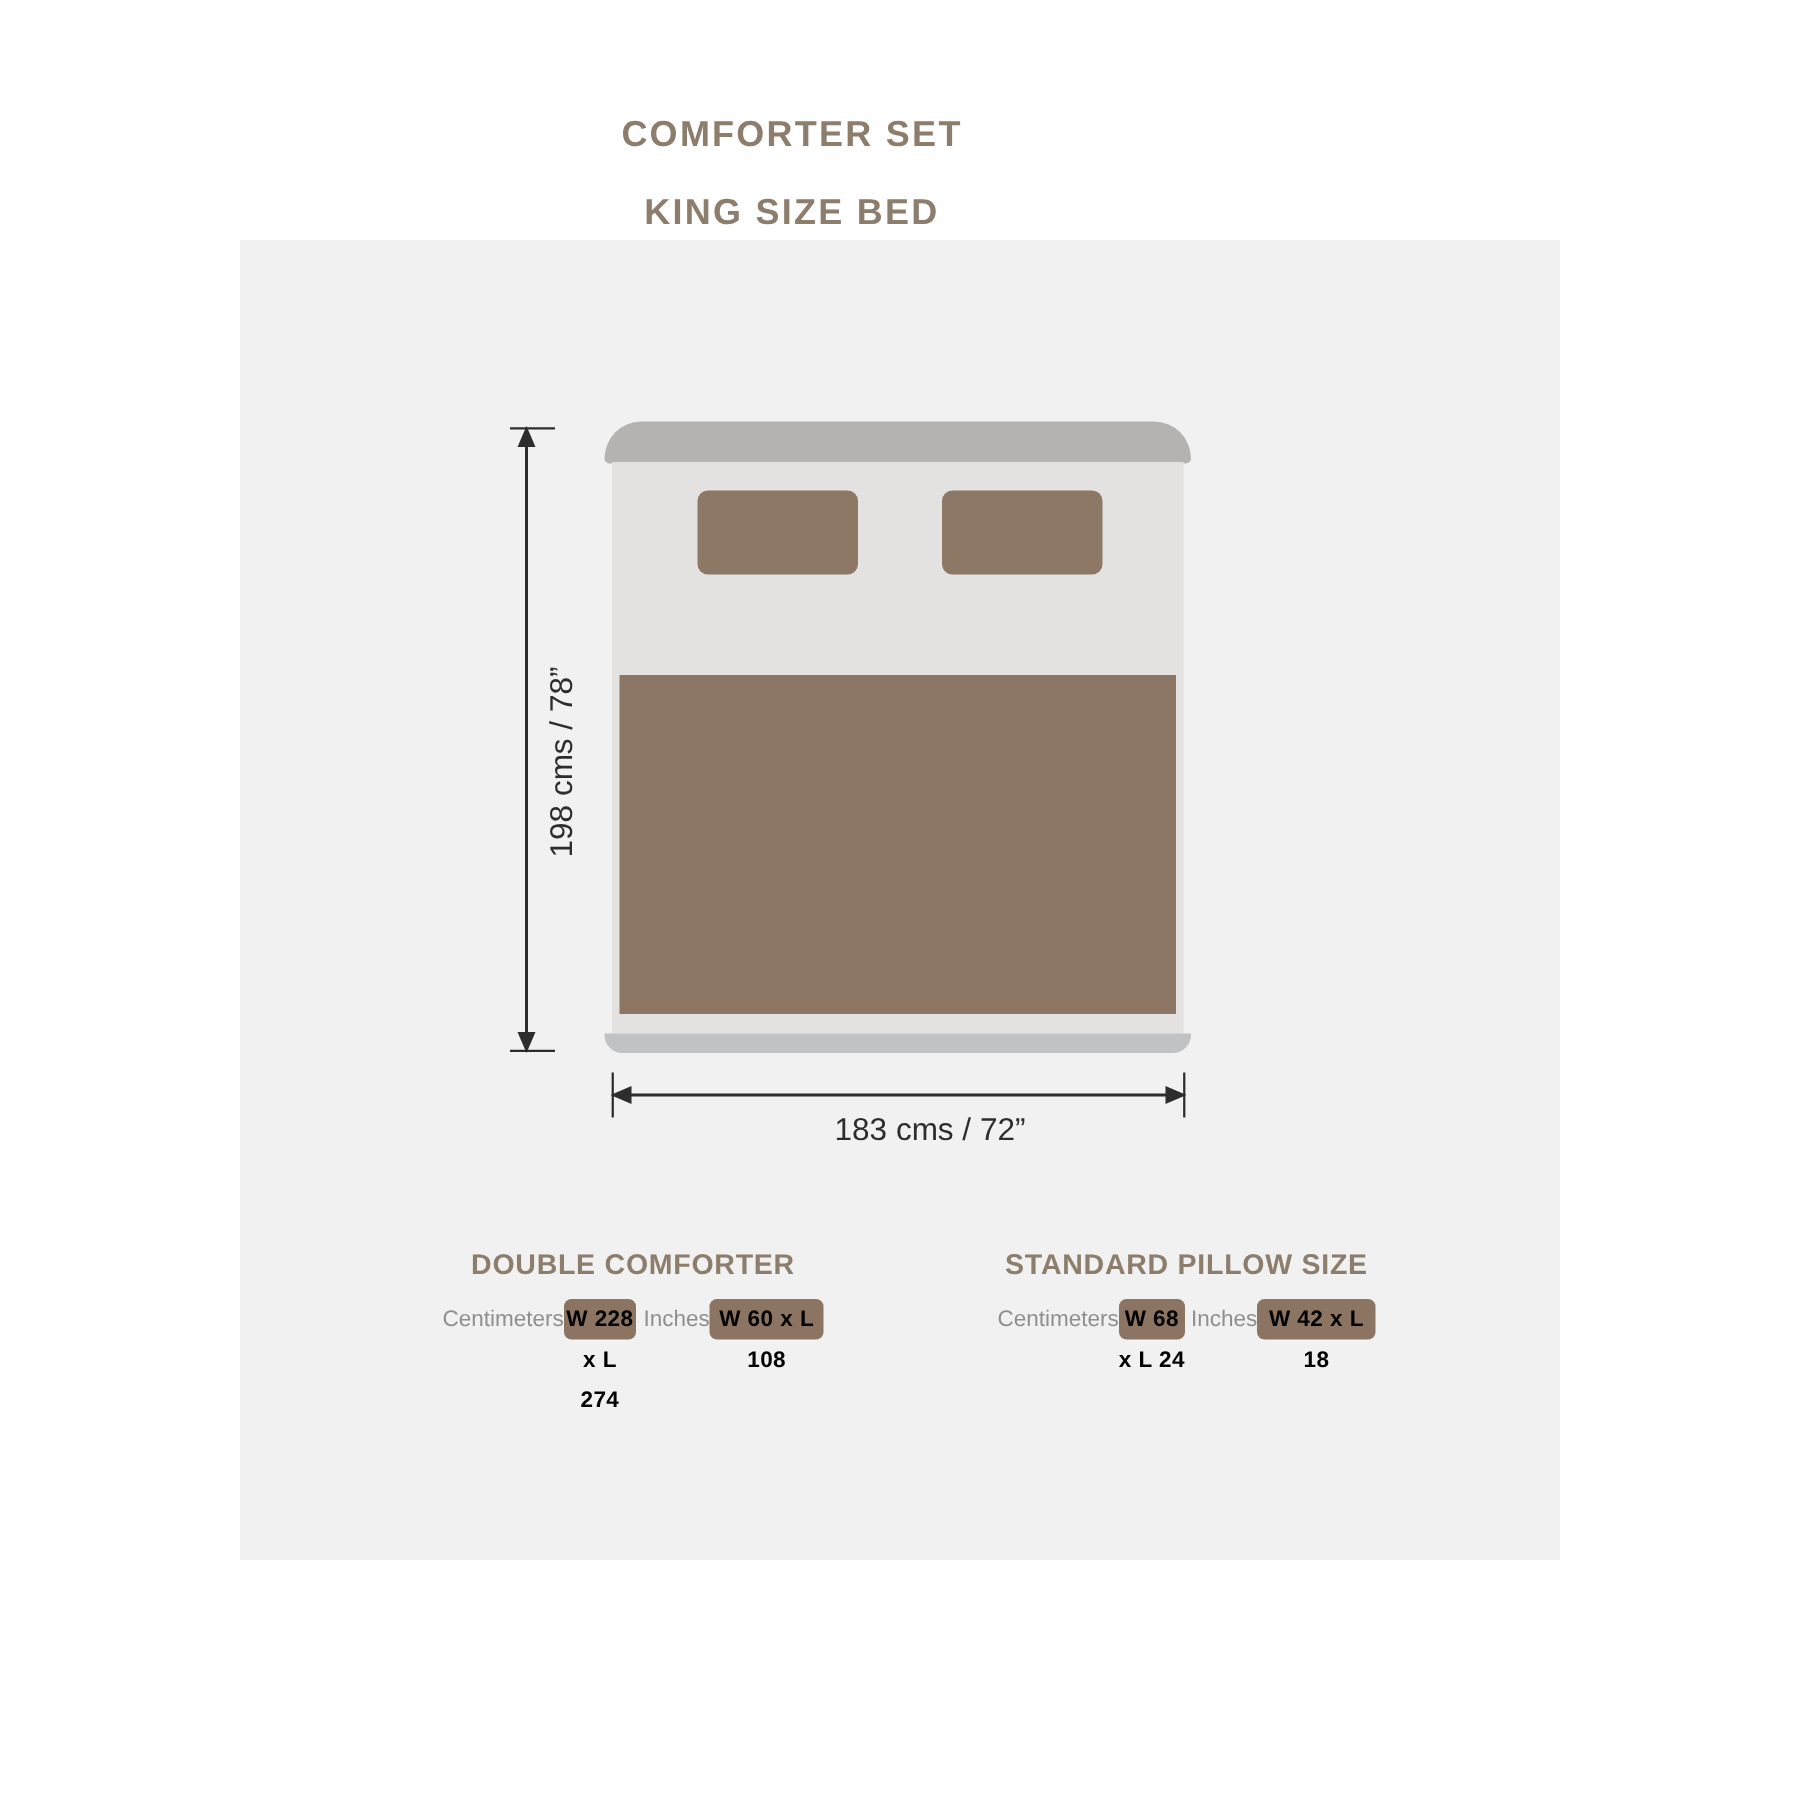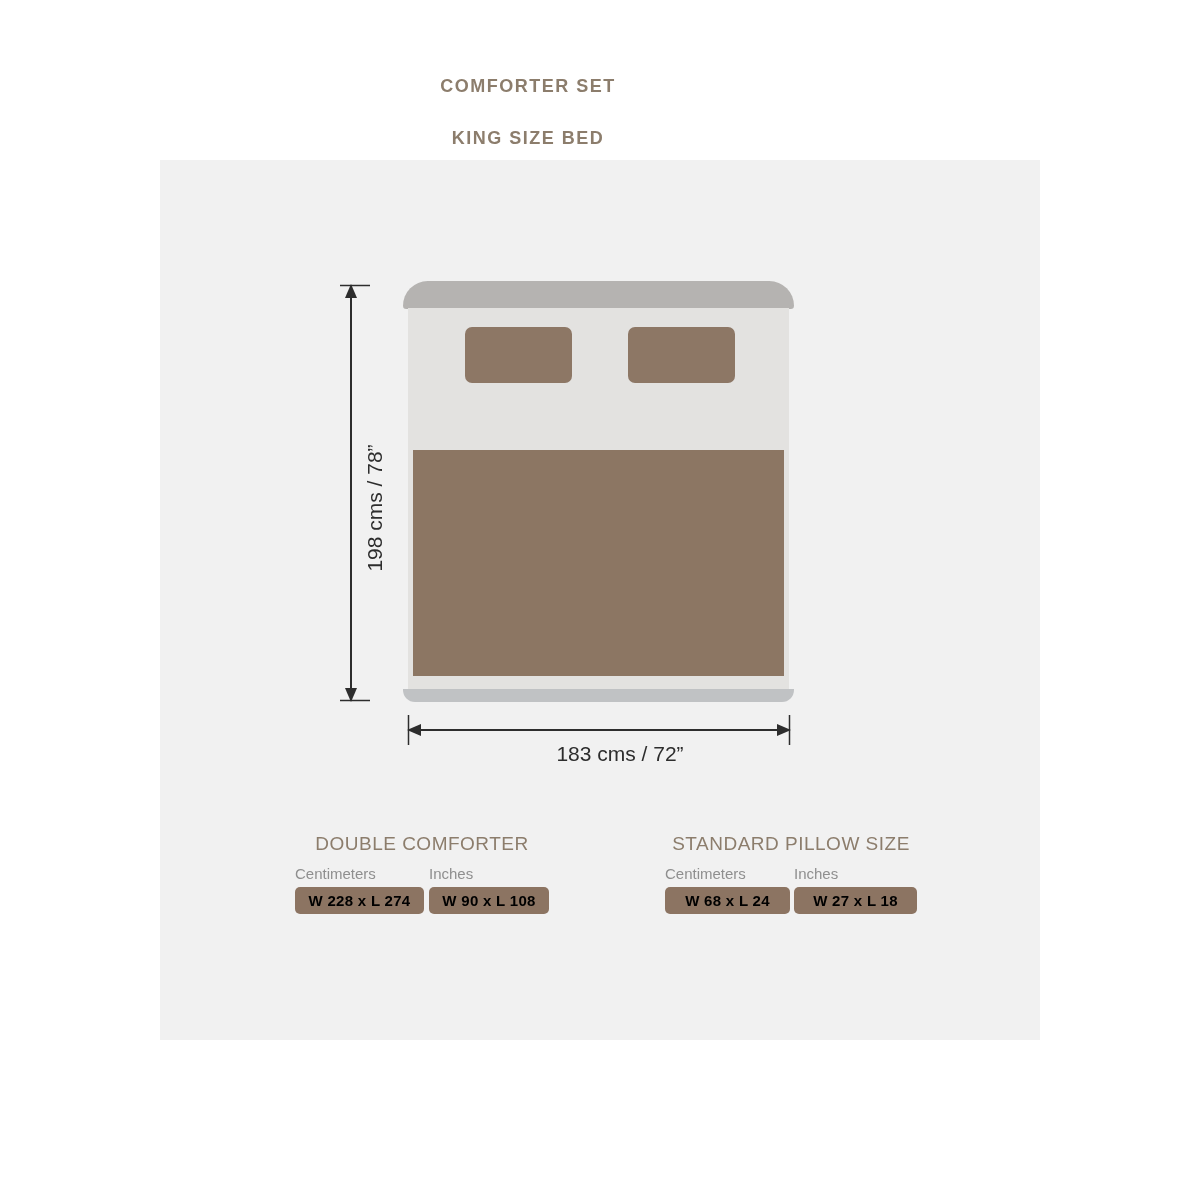--- a/index.html
+++ b/index.html
@@ -20,21 +20,21 @@
     background:#ffffff;
     font-family:"Liberation Sans", sans-serif;
     position:relative;
     overflow:hidden;
   }
   .page-title, .page-subtitle{
     position:absolute;
     left:0; width:1056px;
     text-align:center;
     font-weight:bold;
-    font-size:18px;
+    font-size:24px;
     letter-spacing:1.5px;
     color:var(--heading-brown,#8C7D6C);
   }
   .page-title{top:76px;}
   .page-subtitle{top:128px;}
 
   .panel{
     position:absolute;
     left:160px; top:160px;
     width:880px; height:880px;
@@ -101,37 +101,37 @@
   .spec{
     position:absolute;
     top:674px;
   }
   .spec-1{left:135px; width:254px;}
   .spec-2{left:505px; width:252px;}
   .spec-heading{
     position:absolute;
     top:0; left:0; width:100%;
     text-align:center;
-    font-weight:normal;
+    font-weight:bold;
     font-size:19px;
     letter-spacing:0.5px;
     line-height:20px;
     color:var(--heading-brown,#8C7D6C);
   }
   .spec-cols{
     position:absolute;
     top:32px; left:0;
     display:flex;
   }
   .spec-1 .spec-cols{gap:5px;}
   .spec-2 .spec-cols{gap:4px;}
   .spec-col{
     display:flex;
-    flex-direction:column;
-    align-items:flex-start;
+    flex-direction:row;
+    align-items:flex-end;
   }
   .spec-1 .spec-col:nth-child(1){width:129px;}
   .spec-1 .spec-col:nth-child(2){width:120px;}
   .spec-2 .spec-col:nth-child(1){width:125px;}
   .spec-2 .spec-col:nth-child(2){width:123px;}
   .spec-unit-label{
     font-size:15px;
     line-height:16px;
     color:var(--label-gray,#8F8F8F);
     margin-bottom:5px;
@@ -187,32 +187,32 @@
 
   <div class="spec spec-1">
     <div class="spec-heading">DOUBLE COMFORTER</div>
     <div class="spec-cols">
       <div class="spec-col">
         <div class="spec-unit-label">Centimeters</div>
         <div class="spec-badge">W 228 x L 274</div>
       </div>
       <div class="spec-col">
         <div class="spec-unit-label">Inches</div>
-        <div class="spec-badge">W 90 x L 108</div>
+        <div class="spec-badge">W 60 x L 108</div>
       </div>
     </div>
   </div>
 
   <div class="spec spec-2">
     <div class="spec-heading">STANDARD PILLOW SIZE</div>
     <div class="spec-cols">
       <div class="spec-col">
         <div class="spec-unit-label">Centimeters</div>
         <div class="spec-badge">W 68 x L 24</div>
       </div>
       <div class="spec-col">
         <div class="spec-unit-label">Inches</div>
-        <div class="spec-badge">W 27 x L 18</div>
+        <div class="spec-badge">W 42 x L 18</div>
       </div>
     </div>
   </div>
 
 </div>
 
 </body></html>

